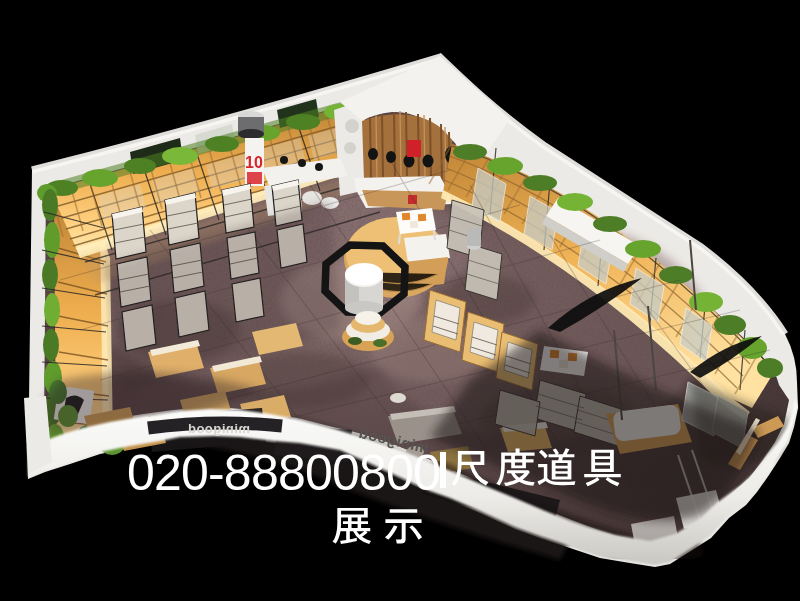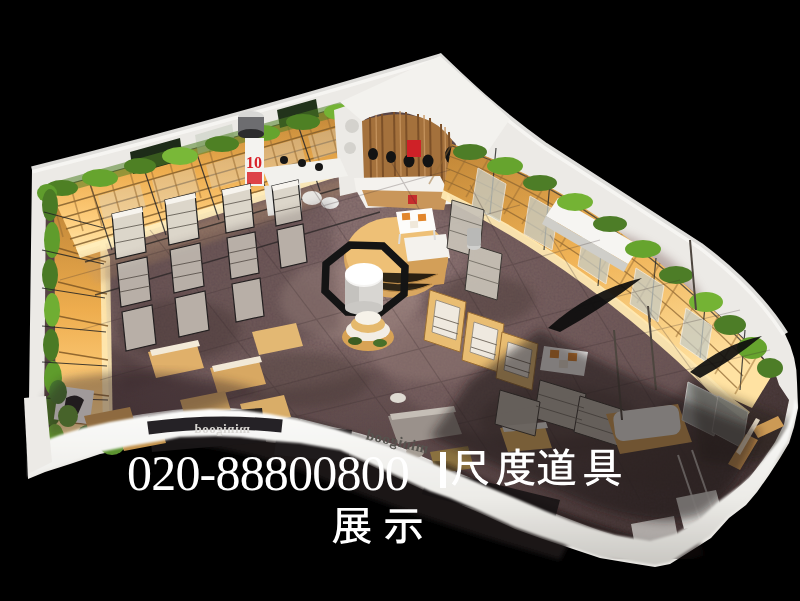--- a/index.html
+++ b/index.html
@@ -1,17 +1,17 @@
 <!DOCTYPE html>
 <html><head>
 <meta charset="utf-8">
 <style>
 html,body{margin:0;padding:0;background:#000;}
 #stage{position:relative;width:800px;height:601px;overflow:hidden;background:#000;
-font-family:Liberation Serif, serif;}
+font-family:Liberation Sans, sans-serif;}
 svg{position:absolute;left:0;top:0;}
 </style>
 </head>
 <body>
 <div id="stage">
 <svg width="800" height="601" viewBox="0 0 800 601">
 <defs>
 <radialGradient id="floorlight1" cx="0.42" cy="0.45" r="0.65">
  <stop offset="0" stop-color="#7d6663"></stop>
  <stop offset="0.55" stop-color="#5c4846"></stop>

